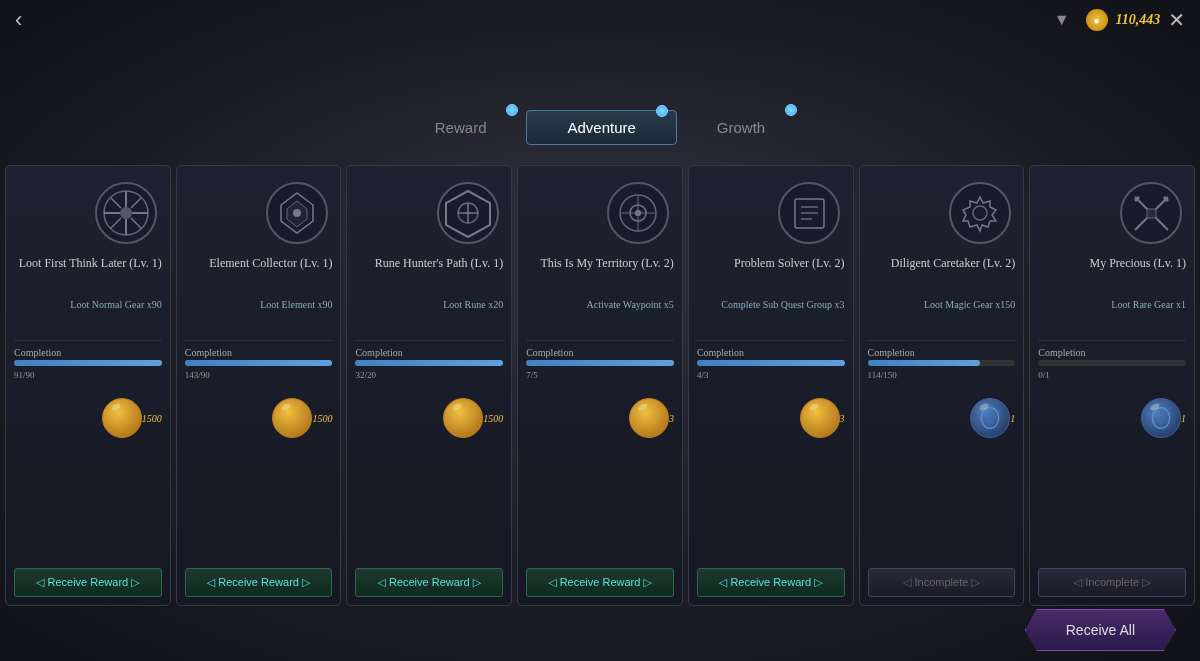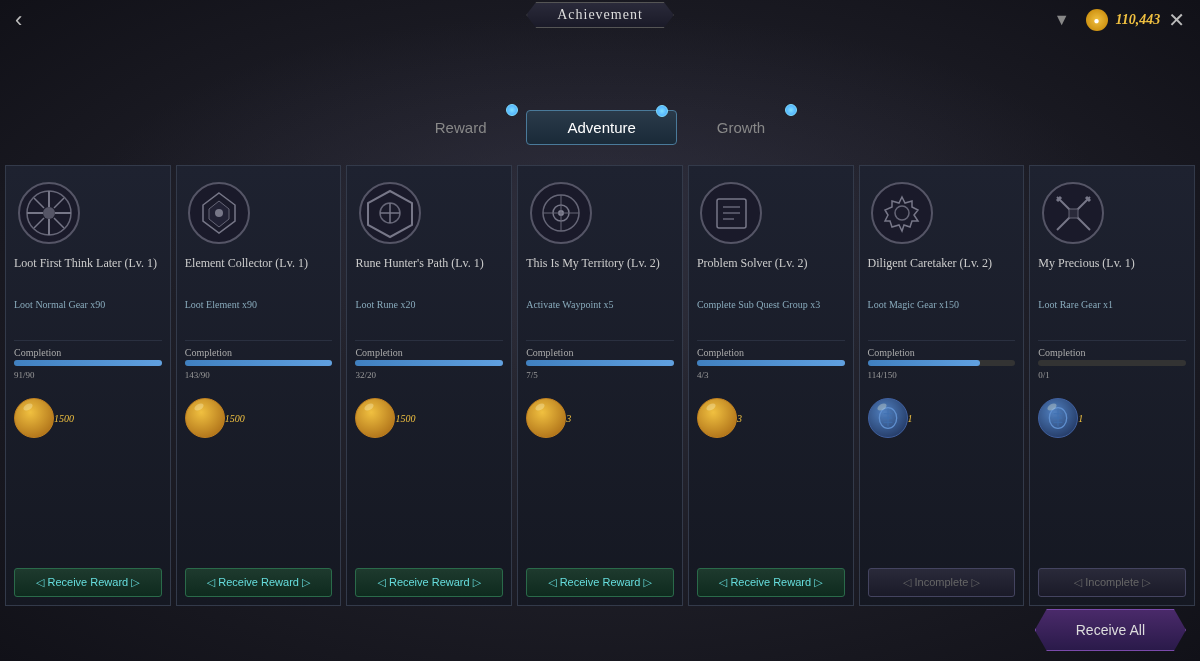--- a/index.html
+++ b/index.html
@@ -162,24 +162,24 @@
       gap: 5px;
       overflow: hidden;
       z-index: 10;
     }
 
     .card {
       flex: 1;
       min-width: 0;
       background: linear-gradient(180deg, #1e2230 0%, #151822 100%);
       border: 1px solid #333a4a;
-      border-radius: 0;
+      border-radius: 5px;
       display: flex;
       flex-direction: column;
-      align-items: flex-start;
+      align-items: flex-end;
       padding: 12px 8px 8px;
       position: relative;
     }
 
     .card-icon {
       width: 70px;
       height: 70px;
       margin-bottom: 8px;
       display: flex;
       align-items: center;
@@ -299,21 +299,21 @@
     .action-btn.incomplete {
       background: linear-gradient(180deg, #2a2a3a 0%, #1a1a28 100%);
       border: 1px solid #444460;
       color: #666;
     }
 
     
     .bottom-bar {
       position: absolute;
       bottom: 10px;
-      right: 14px;
+      right: 24px;
       z-index: 10;
     }
 
     .receive-all-btn {
       background: linear-gradient(180deg, #4a2a6a 0%, #2a1a4a 100%);
       border: 1px solid #7a4aaa;
       color: #ddd;
       padding: 12px 40px;
       font-size: 14px;
       cursor: pointer;
@@ -342,23 +342,20 @@
     }
   </style>
 </head>
 <body>
 
 <div class="bg"></div>
 
 <div class="top-bar">
   <button class="back-btn">‹</button>
 
-  <div class="title-banner">
-    <div class="title-banner-inner">Achievement</div>
-  </div>
 
   <div class="currency-area">
     <span class="arrow-icon">▼</span>
     <div class="coin-icon">●</div>
     <span class="currency-amount">110,443</span>
     <button class="close-btn">✕</button>
   </div>
 </div>
 
 <div class="tabs-area">

